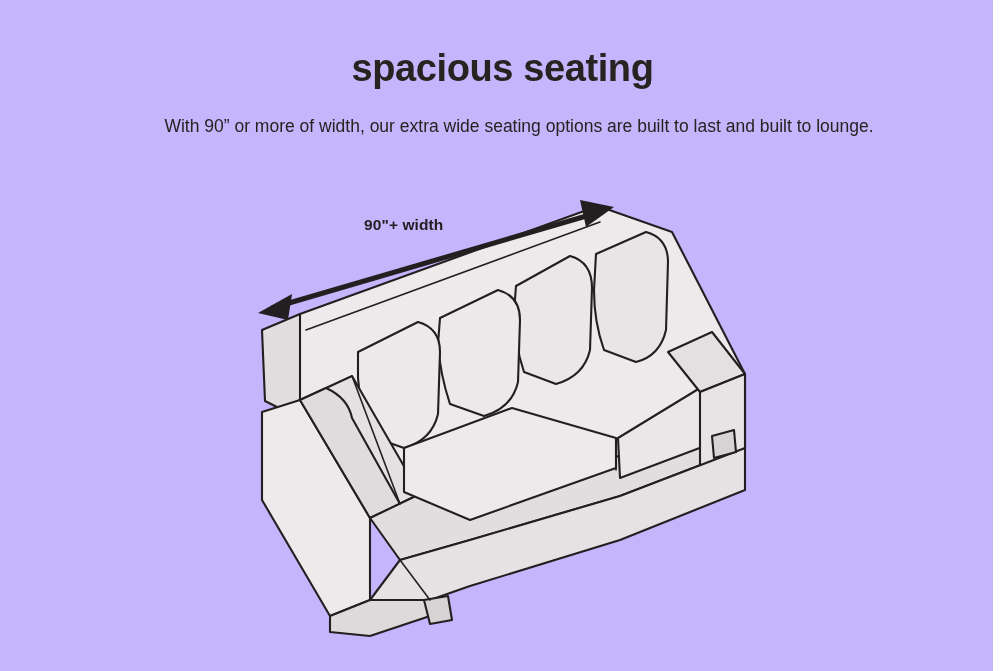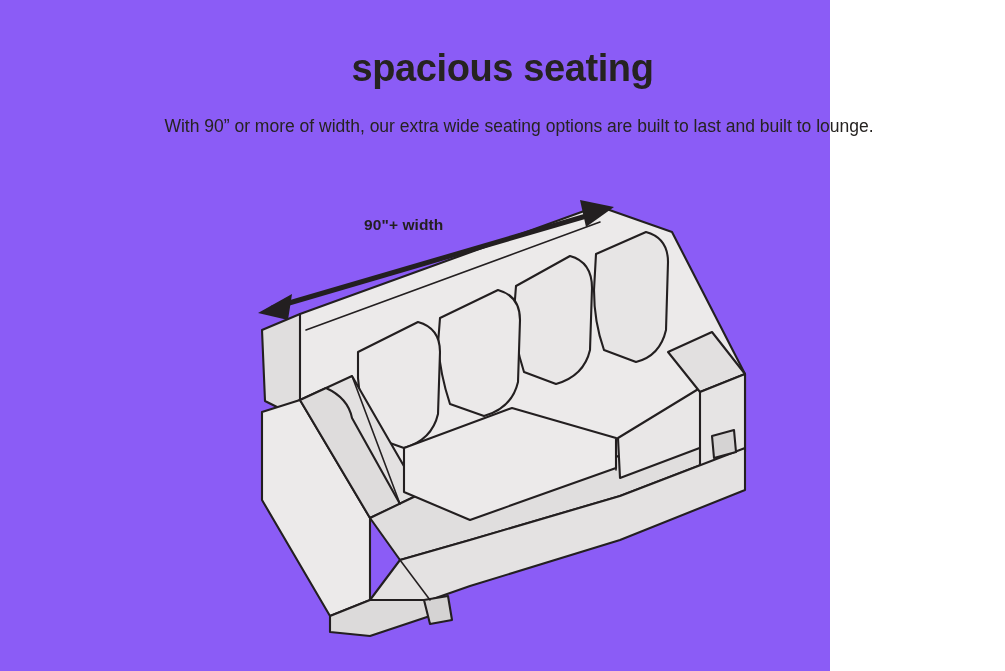--- a/index.html
+++ b/index.html
@@ -10,23 +10,23 @@
   body {
     width: 1005px;
     height: 671px;
     font-family: "Liberation Sans", sans-serif;
     color: #231f20;
     overflow: hidden;
     position: relative;
   }
   .page {
     position: relative;
-    width: 830px;
+    width: 993px;
     height: 671px;
-    background: #8b5cf6;
+    background: #c4b5fd;
   }
   .headline {
     position: absolute;
     top: 48px;
     left: 0;
     width: 1005px;
     text-align: center;
     font-size: 38px;
     font-weight: bold;
     letter-spacing: -0.4px;

